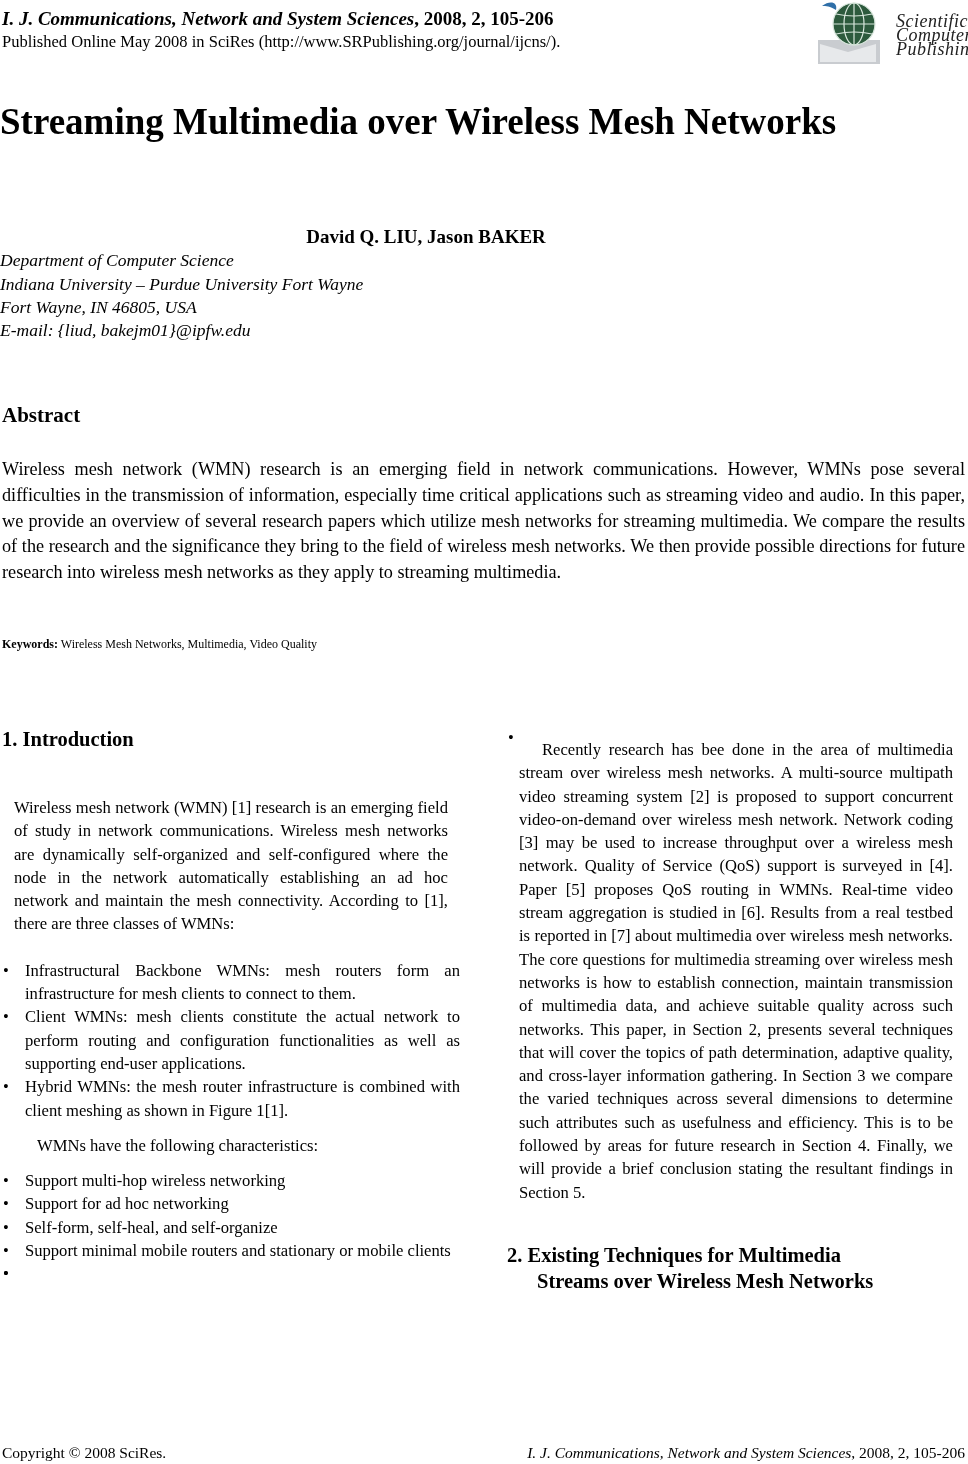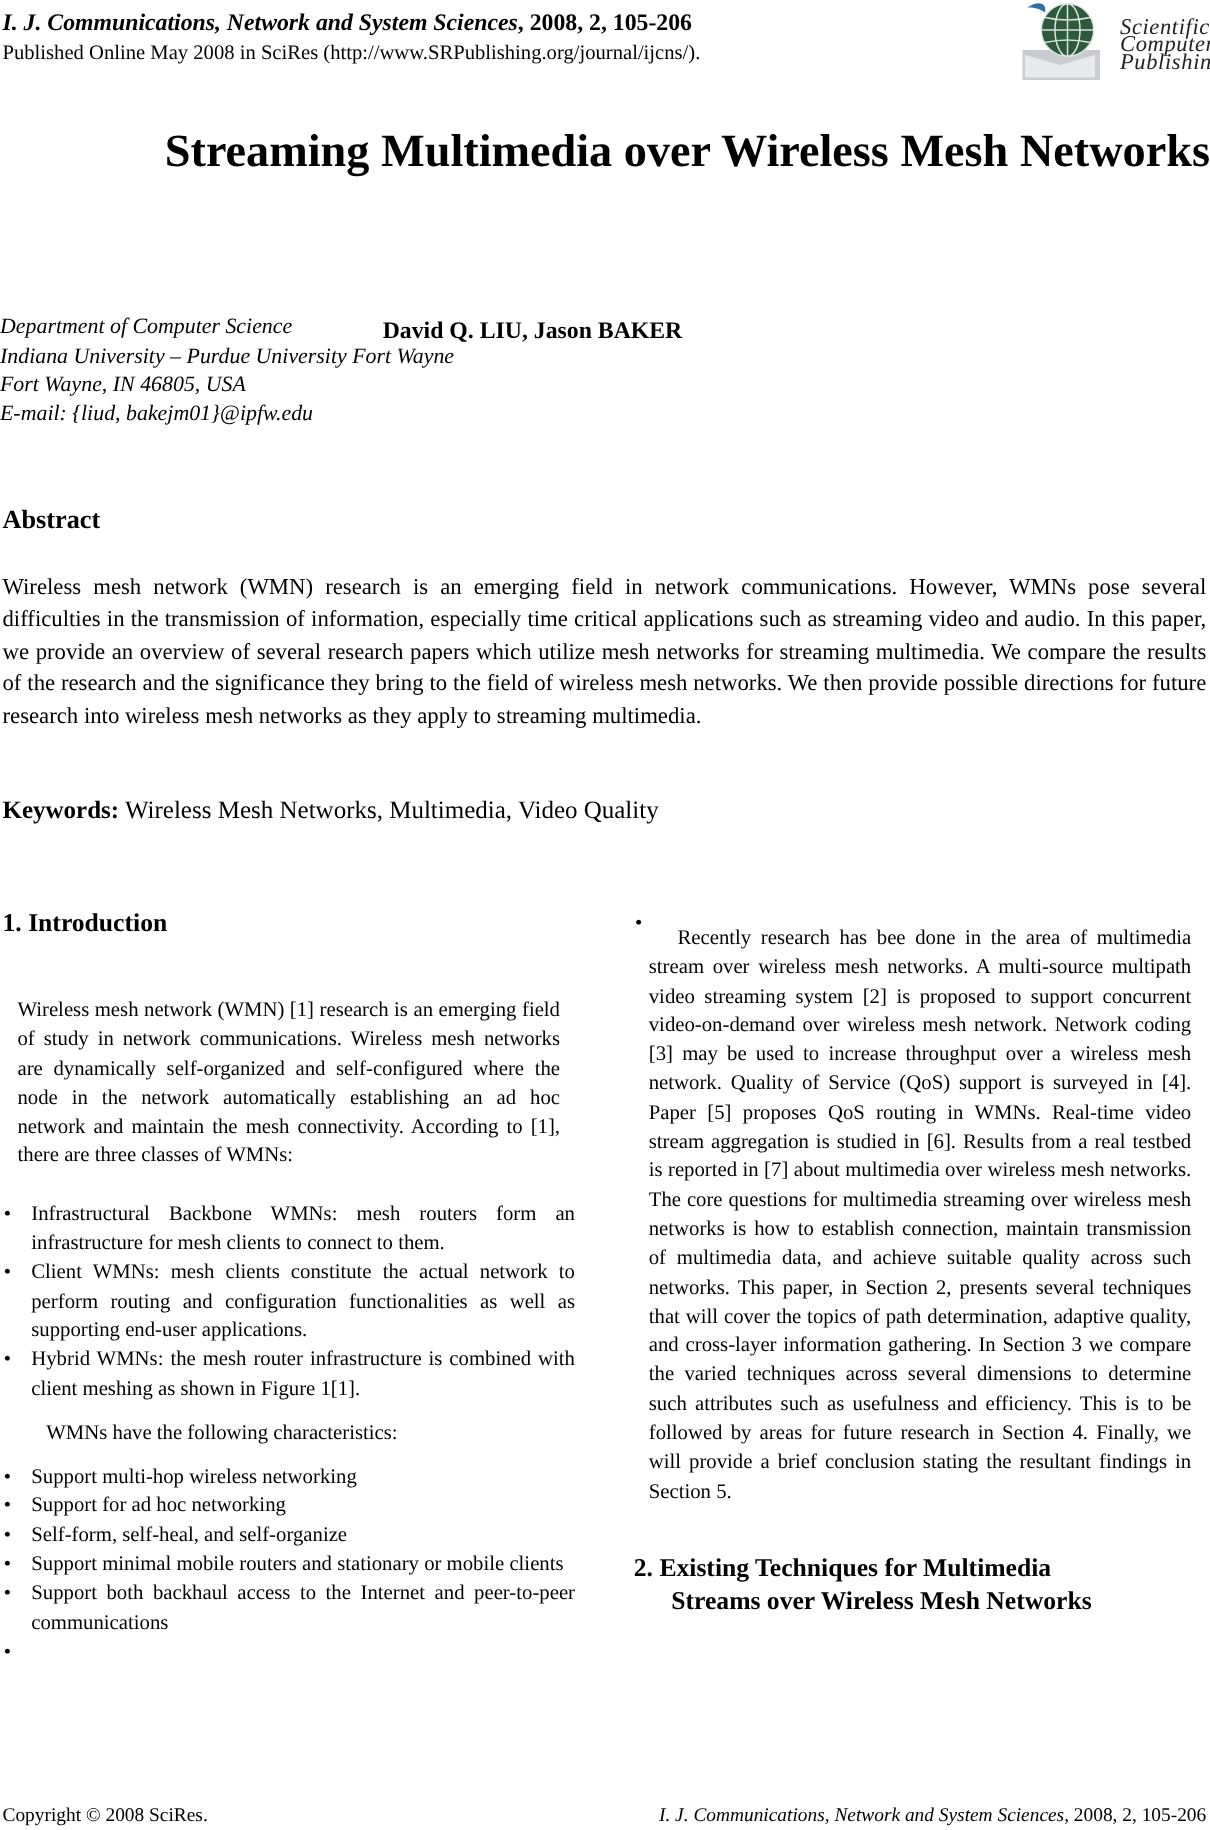--- a/index.html
+++ b/index.html
@@ -6,26 +6,26 @@
     body {
       width: 968px; height: 1464px; position: relative; overflow: hidden;
       font-family: "Liberation Serif", "DejaVu Serif", serif; color: #000;
     }
     .abs { position: absolute; }
     .journal-line { left: 2px; top: 8px; font-size: 19px; font-weight: bold; font-style: italic; white-space: nowrap; }
     .journal-line .plain { font-style: normal; }
     .published-line { left: 2px; top: 32px; font-size: 16.5px; white-space: nowrap; }
     .logo { left: 816px; top: 0px; width: 150px; height: 66px; }
     .logo-text { position: absolute; left: 80px; top: 14px; font-size: 18px; font-style: italic; line-height: 14px; color: #222; letter-spacing: 0.5px; }
-    .title { left: 0; width: 968px; top: 100px; text-align: right; font-size: 37px; font-weight: bold; white-space: nowrap; }
-    .authors { left: 0; width: 852px; top: 226px; text-align: center; font-size: 19px; font-weight: bold; margin-top: 28px; }
+    .title { left: 0; width: 968px; top: 100px; text-align: left; font-size: 37px; font-weight: bold; white-space: nowrap; }
+    .authors { left: 0; width: 852px; top: 226px; text-align: center; font-size: 19px; font-weight: bold; }
     .affil { left: 0; width: 848px; font-size: 17.5px; font-style: italic; }
     .abstract-heading { left: 2px; top: 403px; font-size: 21px; font-weight: bold; }
     .abstract-body { left: 2px; top: 457px; width: 963px; font-size: 18.2px; line-height: 25.8px; text-align: justify; }
-    .keywords { left: 2px; top: 637px; font-size: 20px; white-space: nowrap; }
+    .keywords { left: 2px; top: 637px; font-size: 12px; white-space: nowrap; }
     .keywords b { font-weight: bold; }
     .col { width: 458px; font-size: 16.6px; line-height: 23.3px; text-align: justify; }
     .col-left { left: 2px; top: 726px; }
     .col-right { left: 507px; top: 726px; }
     .sec-heading { font-size: 20.5px; font-weight: bold; line-height: 26px; text-align: left; }
     .para { margin: 12px; }
     .indent { text-indent: 23px; }
     ul.bullets { list-style: none; margin: 0; padding: 0; }
     ul.bullets li { position: relative; padding-left: 23px; }
     ul.bullets li .dot { position: absolute; left: 1px; top: 0; }
@@ -83,21 +83,21 @@
     <li><span class="dot">•</span><span>Infrastructural Backbone WMNs: mesh routers form an infrastructure for mesh clients to connect to them.</span></li>
     <li><span class="dot">•</span><span>Client WMNs: mesh clients constitute the actual network to perform routing and configuration functionalities as well as supporting end-user applications.</span></li>
     <li><span class="dot">•</span><span>Hybrid WMNs: the mesh router infrastructure is combined with client meshing as shown in Figure 1[1].</span></li>
   </ul>
   <p class="para" style="padding-left:23px">WMNs have the following characteristics:</p>
   <ul class="bullets">
     <li><span class="dot">•</span><span>Support multi-hop wireless networking</span></li>
     <li><span class="dot">•</span><span>Support for ad hoc networking</span></li>
     <li><span class="dot">•</span><span>Self-form, self-heal, and self-organize</span></li>
     <li><span class="dot">•</span><span>Support minimal mobile routers and stationary or mobile clients</span></li>
-    <li><span class="dot">•</span><span>Support both backhaul access to the Internet and peer-to-peer communications</span></li>
+    <li><span class="dot">•</span></li>
     <li><span class="dot">•</span></li>
   </ul>
 </div>
 
 <div class="abs col col-right">
   <ul class="bullets">
     <li><span class="dot">•</span></li>
   </ul>
   <p class="para indent">Recently research has bee done in the area of multimedia stream over wireless mesh networks. A multi-source multipath video streaming system [2] is proposed to support concurrent video-on-demand over wireless mesh network. Network coding [3] may be used to increase throughput over a wireless mesh network. Quality of Service (QoS) support is surveyed in [4]. Paper [5] proposes QoS routing in WMNs. Real-time video stream aggregation is studied in [6]. Results from a real testbed is reported in [7] about multimedia over wireless mesh networks. The core questions for multimedia streaming over wireless mesh networks is how to establish connection, maintain transmission of multimedia data, and achieve suitable quality across such networks. This paper, in Section 2, presents several techniques that will cover the topics of path determination, adaptive quality, and cross-layer information gathering. In Section 3 we compare the varied techniques across several dimensions to determine such attributes such as usefulness and efficiency. This is to be followed by areas for future research in Section 4. Finally, we will provide a brief conclusion stating the resultant findings in Section 5.</p>
   <div class="sec-heading" style="margin-top:38px">

